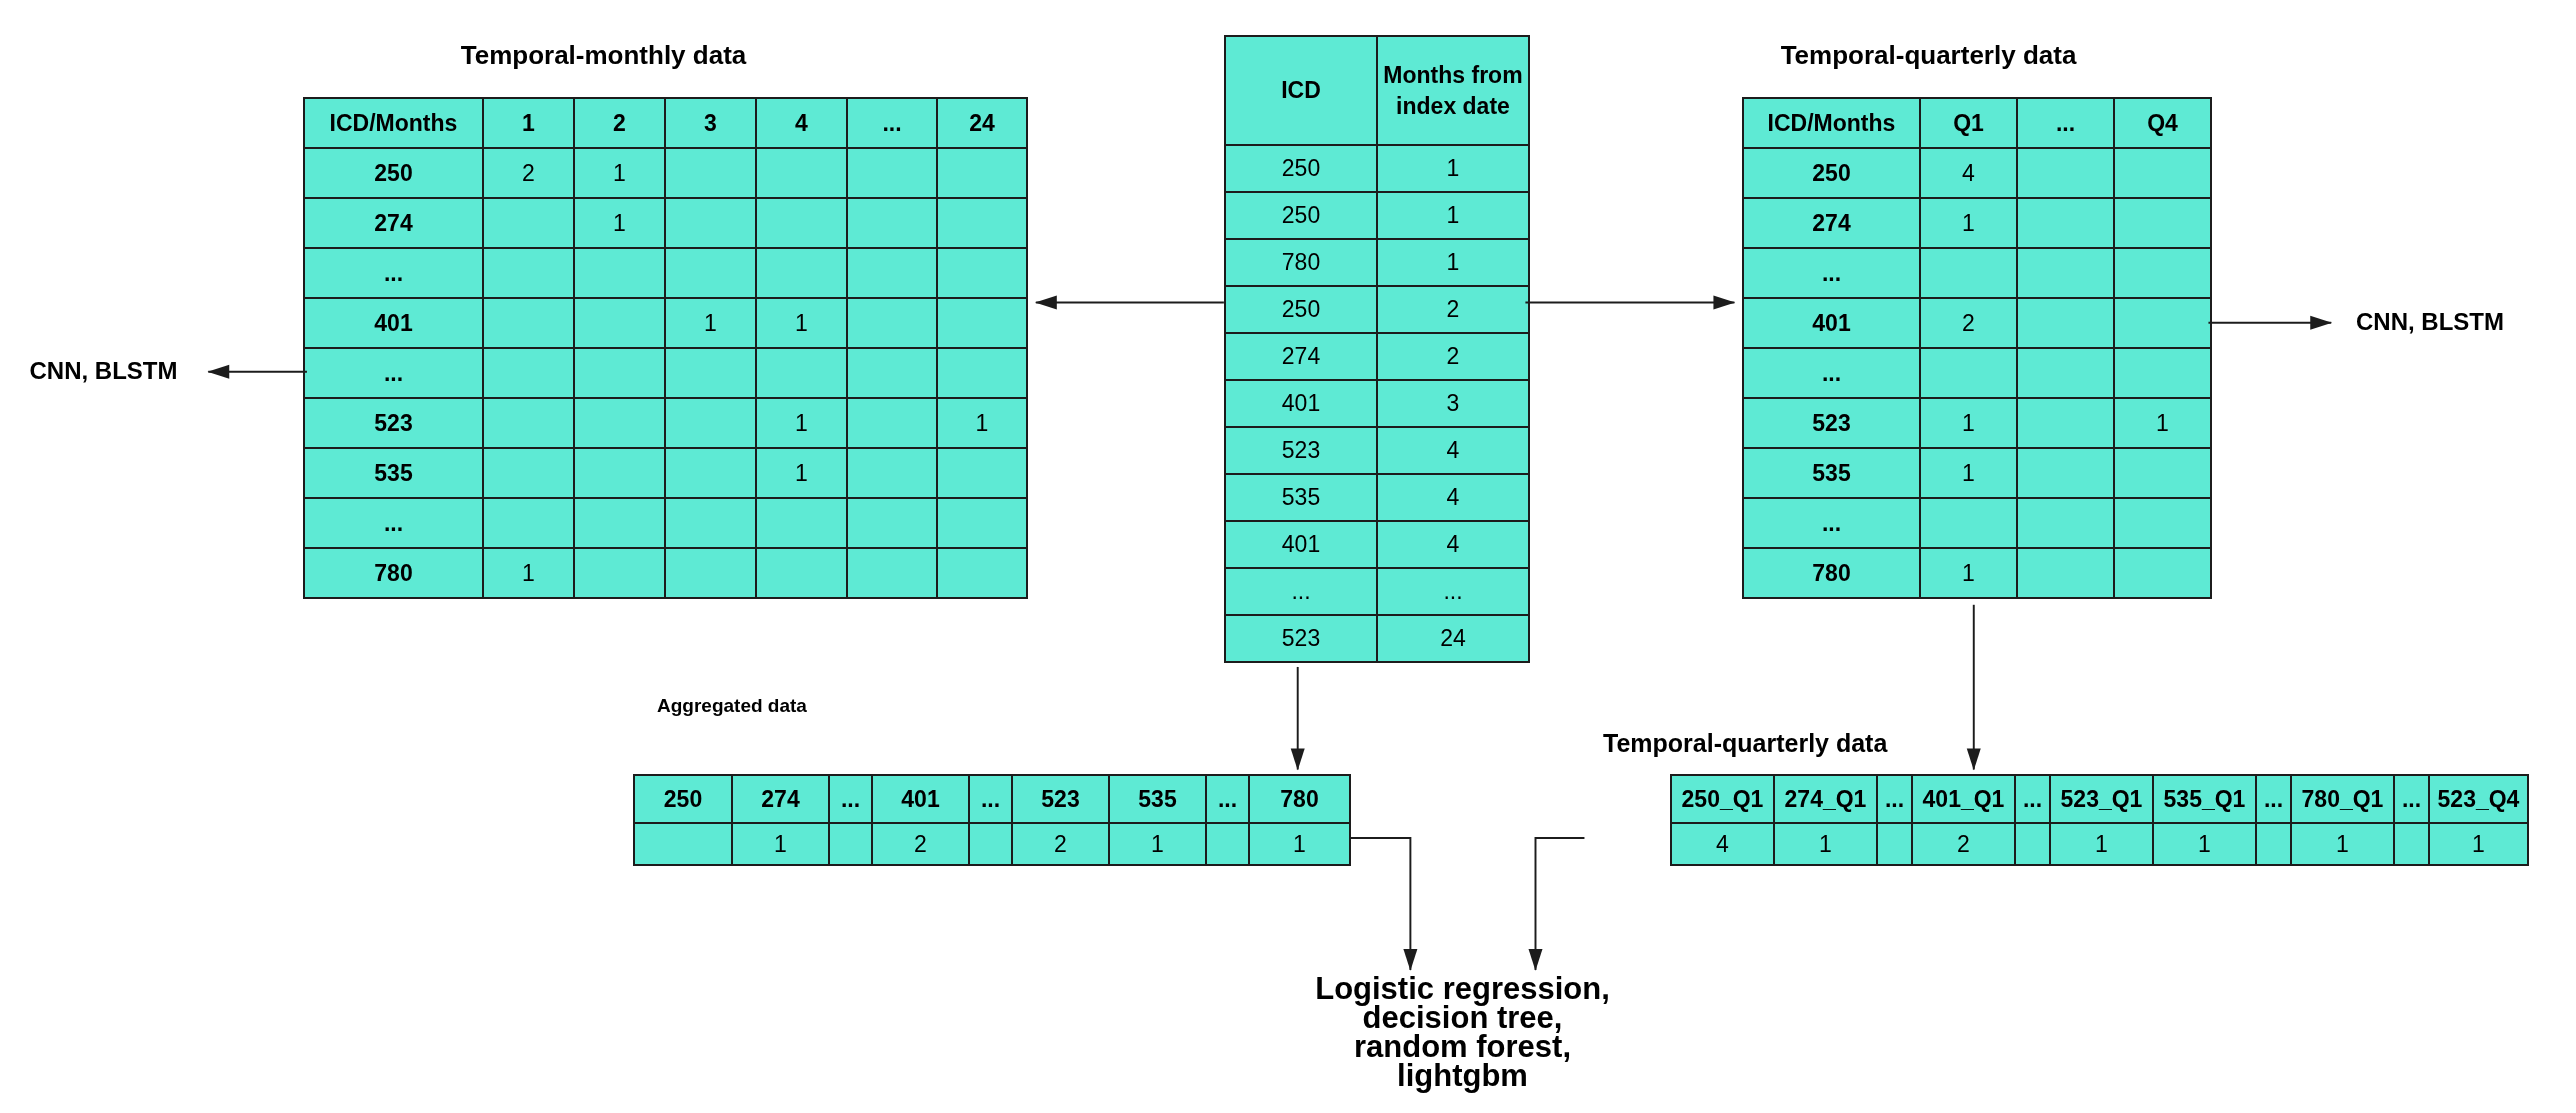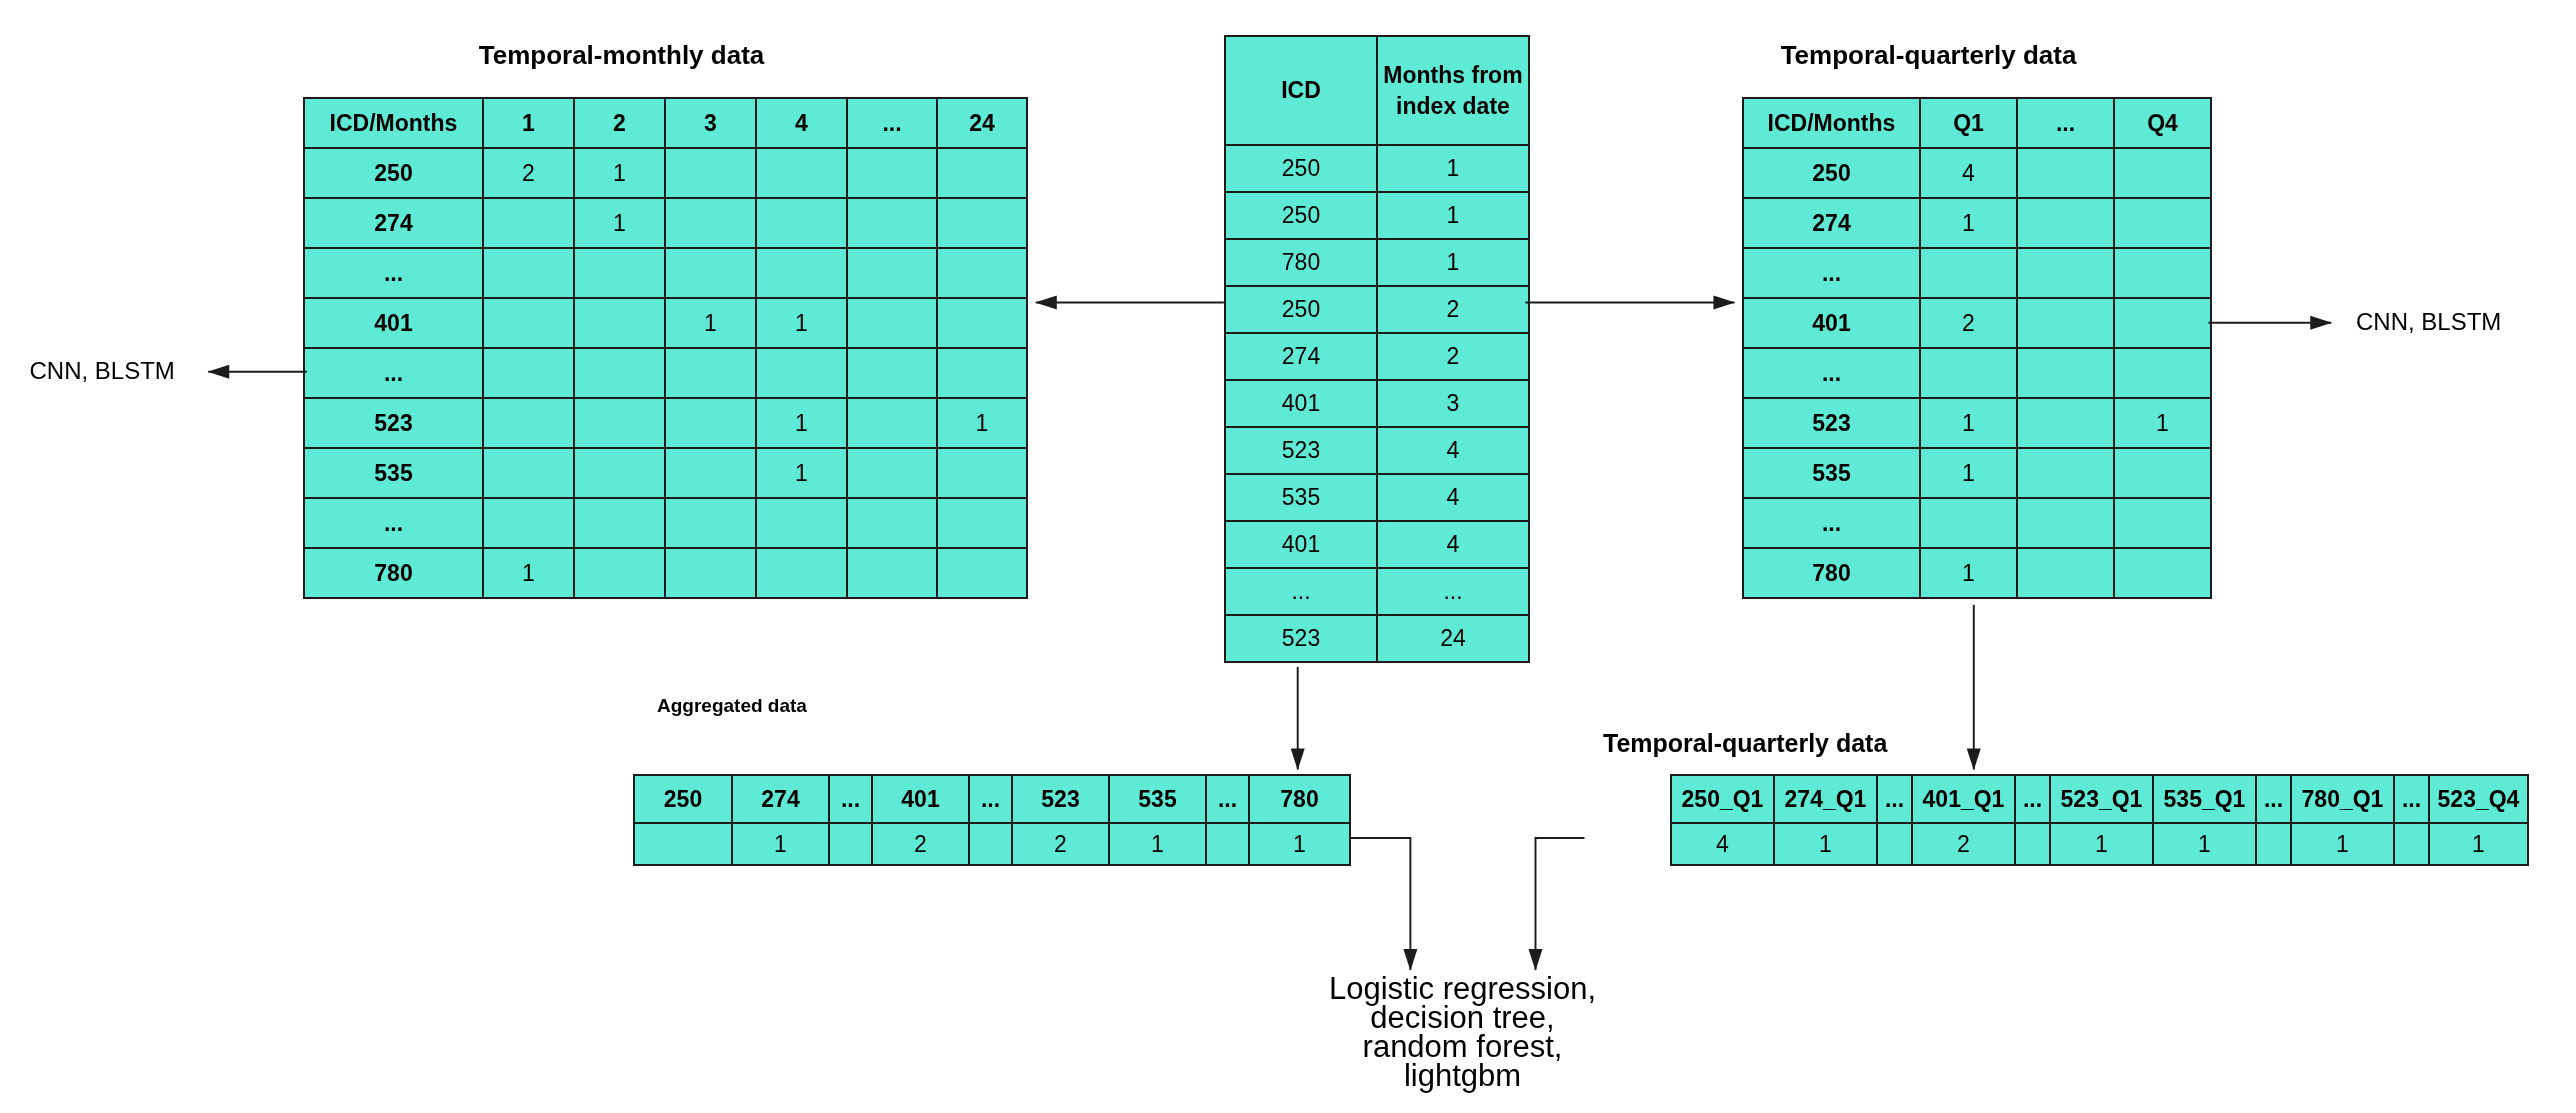--- a/index.html
+++ b/index.html
@@ -9,30 +9,30 @@
   table.grid th,table.grid td{border:2.3px solid #1c1c1c;text-align:center;vertical-align:middle;
     padding:0 3.1px;font-size:23px;font-weight:400;overflow:hidden;}
   table.grid th{font-weight:700;}
   table.grid td.rowhead{font-weight:700;}
   .t-monthly th,.t-monthly td{height:48px;}
   .t-source th{height:107px;line-height:31px;}
   .t-source td{height:45px;}
   .t-bottom th{height:46px;}
   .t-bottom td{height:40px;}
   .title{position:absolute;font-weight:700;font-size:26px;white-space:nowrap;}
-  .label{position:absolute;font-size:24px;white-space:nowrap;}
+  .label{position:absolute;font-size:24px;white-space:nowrap;font-weight:bold;}
   .models{white-space:pre-line;text-align:center;line-height:29px;font-size:31px;}
   svg.overlay{position:absolute;left:0;top:0;pointer-events:none;}
 </style>
 </head>
 <body>
 
 <div id="canvas">
 
-  <div class="title" style="left:303px;top:40px;width:637px;text-align:center">Temporal-monthly data</div>
+  <div class="title" style="left:285px;top:40px;width:637px;text-align:center">Temporal-monthly data</div>
   <div class="title" style="left:1742px;top:40px;width:373px;text-align:center">Temporal-quarterly data</div>
   <div class="title" style="left:657px;top:695px;font-size:19px">Aggregated data</div>
   <div class="title" style="left:1603px;top:729px;font-size:25px">Temporal-quarterly data</div>
 
   <table class="grid t-monthly" style="left:303px;top:97px;width:723px">
       <colgroup>
         <col style="width: 179px;">
         <col style="width: 91px;">
         <col style="width: 91px;">
         <col style="width: 91px;">

